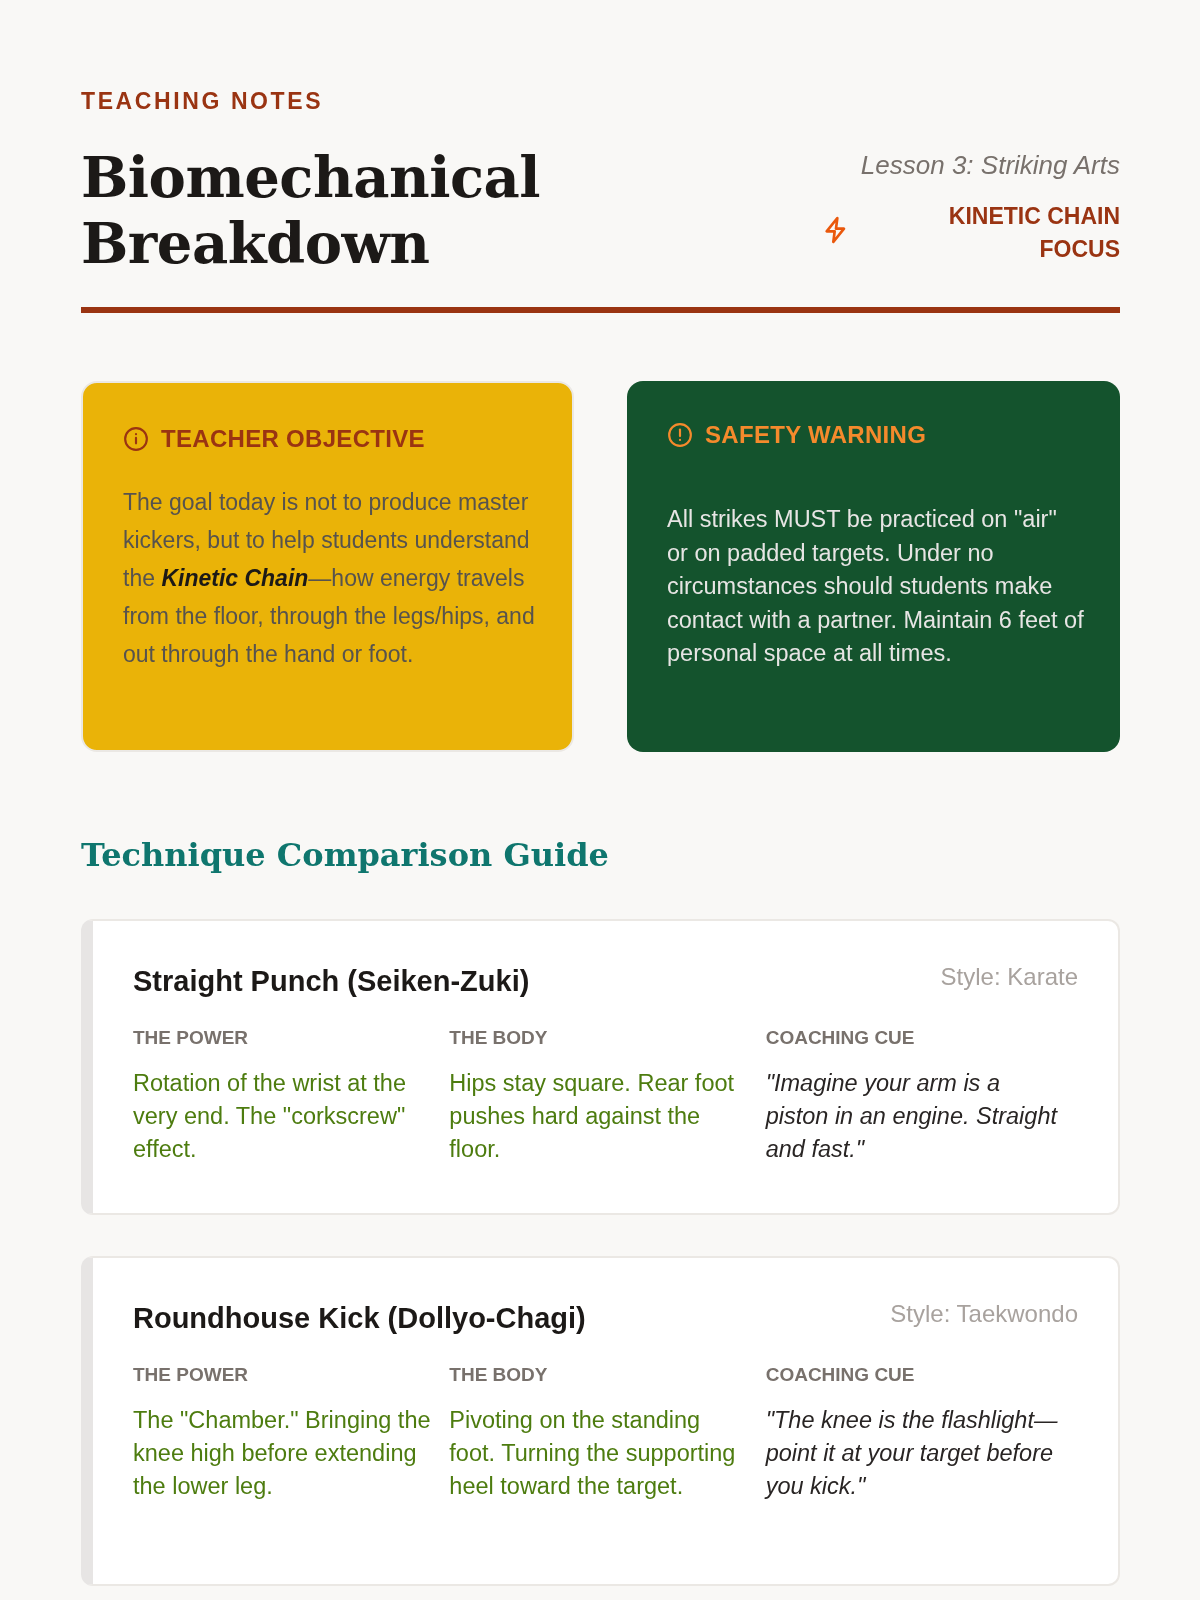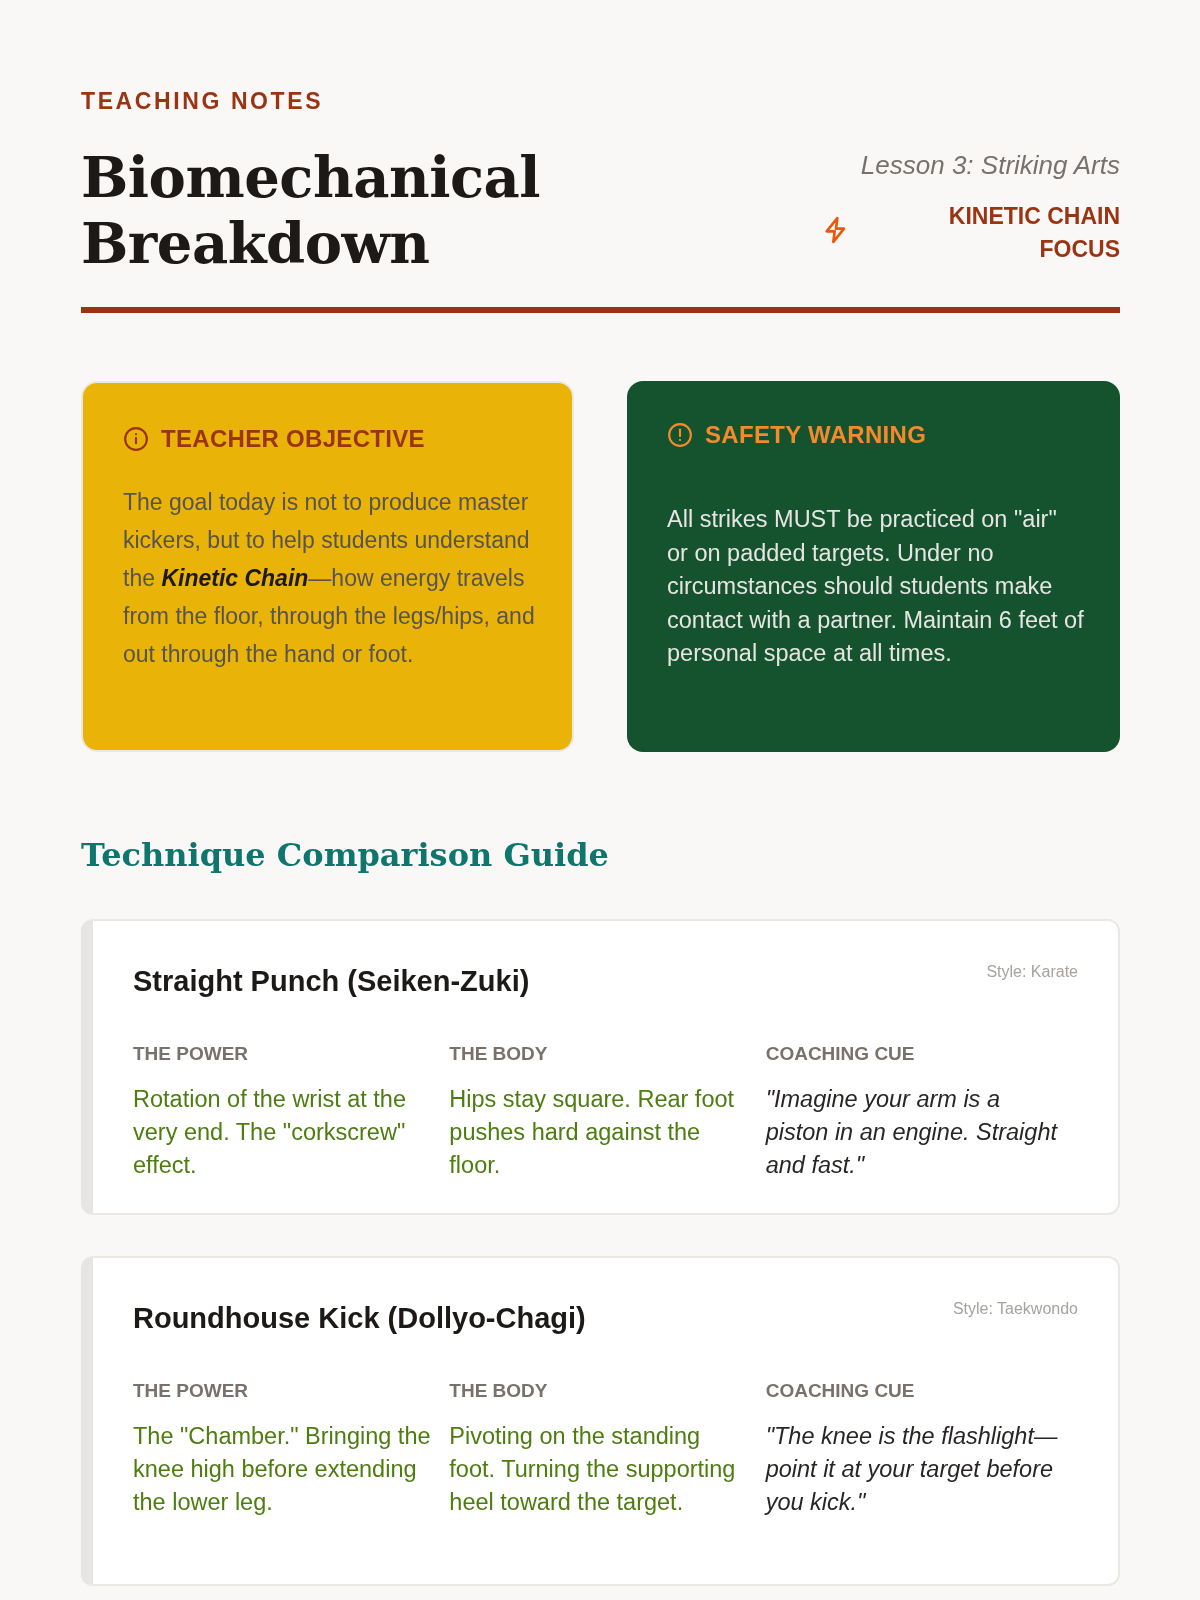--- a/index.html
+++ b/index.html
@@ -52,22 +52,22 @@
       font-family: "DejaVu Serif", serif; font-weight: 700; font-size: 32px; color: #0f766e;
     }
 
     .tech-card {
       position: absolute; left: 0; width: 1039px; background: #ffffff;
       border: 2px solid #ebe8e4; border-left: 12px solid #e7e5e4; border-radius: 12px;
     }
     .tech-card.c1 { top: 919px; height: 296px; }
     .tech-card.c2 { top: 1256px; height: 330px; }
     .tech-card .name { position: absolute; left: 40px; top: 44px; font-size: 29px; font-weight: 700; color: #1c1917; }
-    .tech-card .style { position: absolute; right: 40px; top: 42px; font-size: 16px; color: #a8a29e; }
-    .tech-card .cols { position: absolute; left: 40px; top: 122px; right: 36px; display: flex; }
+    .tech-card .style { position: absolute; right: 40px; top: 42px; font-size: 24px; color: #a8a29e; }
+    .tech-card .cols { position: absolute; left: 40px; top: 106px; right: 36px; display: flex; }
     .tech-card .col { width: 328px; }
     .tech-card .col .h { font-size: 19px; font-weight: 700; color: #78716c; text-transform: uppercase; margin-bottom: 18px; }
     .tech-card .col .t { font-size: 23.5px; line-height: 33px; color: #4d7c0f; padding-right: 18px; }
     .tech-card .col .t.cue { font-style: italic; color: #292524; }
   </style>
 </head>
 <body>
 
 <div class="page">
 

